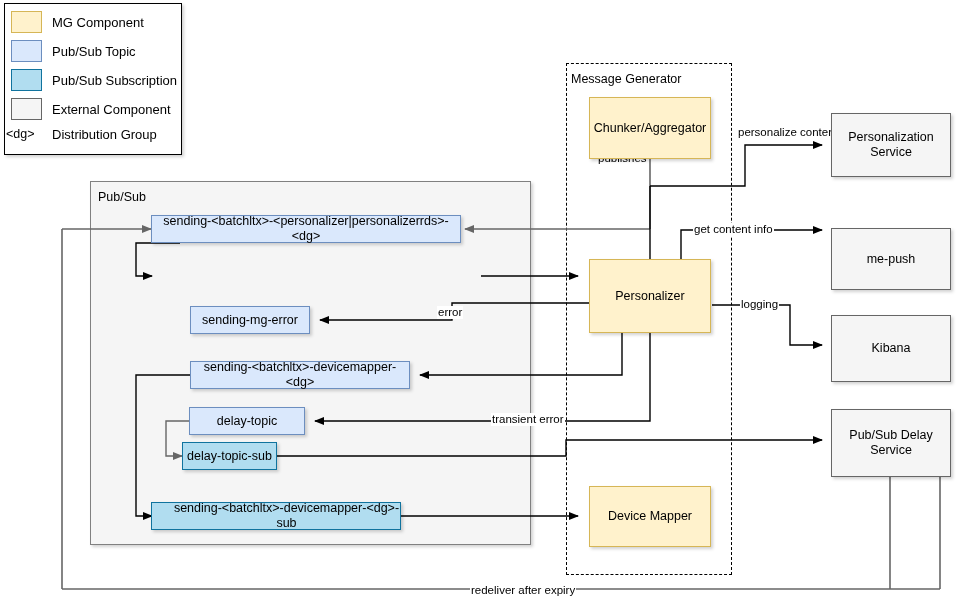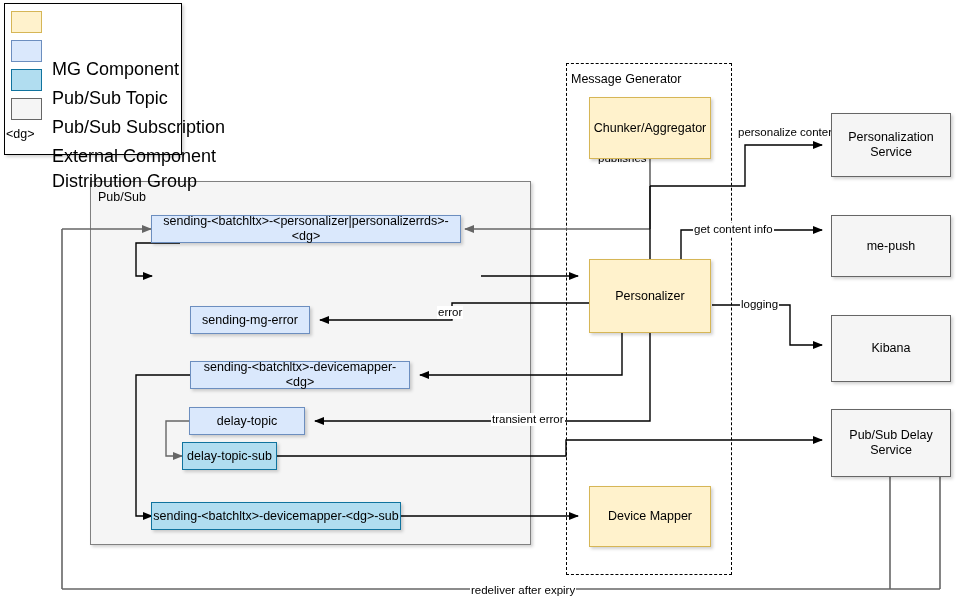--- a/index.html
+++ b/index.html
@@ -74,24 +74,23 @@
   }
   .legend-swatch {
     width: 31px;
     height: 22px;
     box-sizing: border-box;
     margin-right: 0;
   }
   .legend-label {
     position: absolute;
     left: 52px;
-    font-size: 18px;
-    color: #000;
-    white-space: nowrap;
-    margin-top: 44px;
+    font-size: 13px;
+    color: #000;
+    white-space: nowrap;
   }
   .legend-dg {
     position: absolute;
     left: 6px;
     font-size: 12.5px;
     color: #000;
     white-space: nowrap;
   }
   .edge-label {
     position: absolute;
@@ -183,25 +182,25 @@
 
 
   <div class="node topic-node" style="left:190px; top:306px; width:120px; height:28px;">sending-mg-error</div>
 
   <div class="node topic-node" style="left:190px; top:361px; width:220px; height:28px;">sending-&lt;batchltx&gt;-devicemapper-&lt;dg&gt;</div>
 
   <div class="node topic-node" style="left:189px; top:407px; width:116px; height:28px;">delay-topic</div>
 
   <div class="node sub-node" style="left:182px; top:442px; width:95px; height:28px;">delay-topic-sub</div>
 
-  <div class="node sub-node" style="left:151px; top:502px; width:250px; height:28px;">sending-&lt;batchltx&gt;-devicemapper-&lt;dg&gt;-sub</div>
+  <div class="node sub-node" style="left:151px; top:502px; width:250px; height:28px;padding-left:21px;">sending-&lt;batchltx&gt;-devicemapper-&lt;dg&gt;-sub</div>
 
   <div class="node ext-node" style="left:831px; top:113px; width:120px; height:64px;">Personalization Service</div>
 
-  <div class="node ext-node" style="left:831px; top:215px; width:120px; height:62px;">me-push</div>
+  <div class="node ext-node" style="left:831px; top:228px; width:120px; height:62px;">me-push</div>
 
   <div class="node ext-node" style="left:831px; top:315px; width:120px; height:67px;">Kibana</div>
 
   <div class="node ext-node" style="left:831px; top:409px; width:120px; height:68px;">Pub/Sub Delay Service</div>
 
   <div class="legend-box" style="left:4px; top:3px; width:178px; height:152px;"></div>
 
   <div class="legend-row" style="left:11px; top:11px;">
     <span class="legend-swatch" style="background:#fff2cc; border:1px solid #d6b656;"></span>
   </div>

